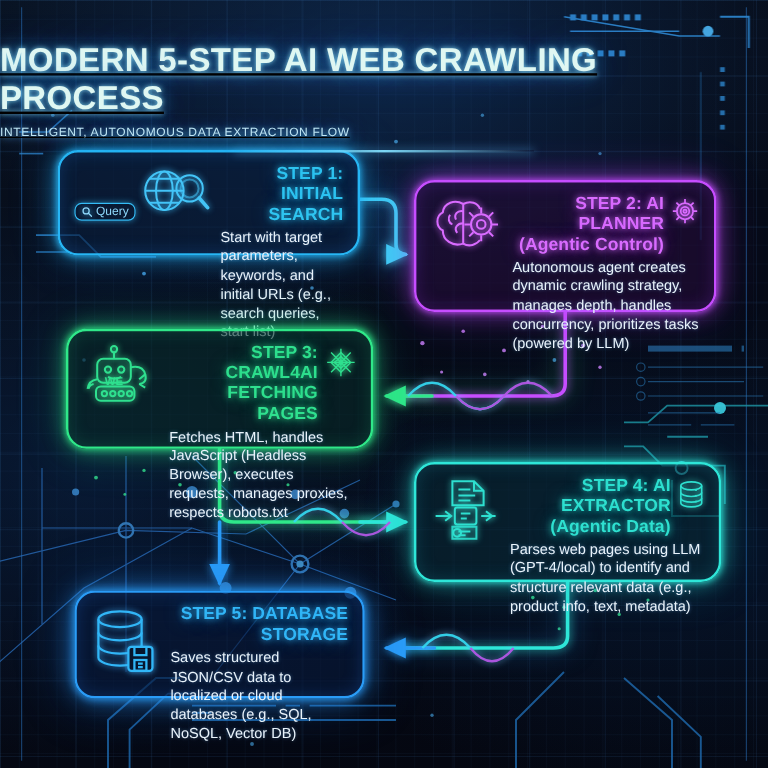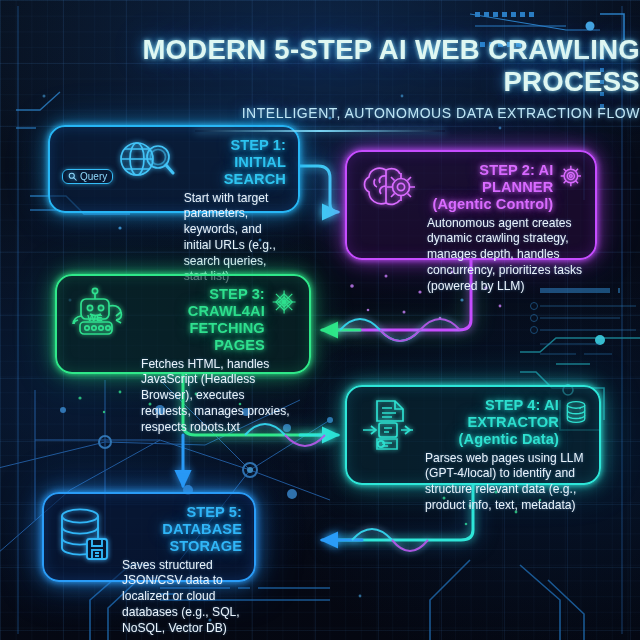--- a/index.html
+++ b/index.html
@@ -26,28 +26,28 @@
     background-size:63px 63px;
   }
   .grid2{
     background-image:
       linear-gradient(to right, rgba(70,140,215,.045) 1px, transparent 1px),
       linear-gradient(to bottom, rgba(70,140,215,.045) 1px, transparent 1px);
     background-size:15.7px 15.7px;
   }
 
   
-  .header{position:absolute;left:0;right:0;top:34px;text-align:right;z-index:6;}
+  .header{position:absolute;left:0;right:0;top:34px;text-align:left;z-index:6;text-decoration:underline;}
   .title{
     font-size:27.5px;font-weight:bold;letter-spacing:.3px;
     color:#dff7f2;
     text-shadow:0 0 4px rgba(150,235,255,.85),0 0 14px rgba(60,175,255,.65),0 0 30px rgba(30,120,230,.45);
   }
   .subtitle{
-    margin-top:7px;font-size:14px;letter-spacing:.55px;
+    margin-top:7px;font-size:10px;letter-spacing:.55px;
     color:#bfe6f5;
     text-shadow:0 0 5px rgba(110,205,255,.75),0 0 16px rgba(40,140,230,.5);
   }
   .uline{margin:9px auto 0;width:250px;height:1.5px;
     background:linear-gradient(to right,rgba(60,170,255,0),rgba(130,225,255,.95),rgba(60,170,255,0));
     box-shadow:0 0 8px rgba(90,200,255,.75);}
 
   
   .card{position:absolute;border-radius:17px;z-index:5;box-sizing:border-box;}
   .card .inner{position:absolute;inset:0;border-radius:17px;padding:10px 12px;box-sizing:border-box;
@@ -74,21 +74,21 @@
   .c4 .head{color:#2ee0d0;text-shadow:0 0 5px rgba(46,224,208,.9),0 0 14px rgba(40,190,200,.6);}
   .c5{border:2.4px solid #2a9cf7;background:rgba(8,26,60,.62);
     box-shadow:0 0 7px #2a9cf7,0 0 20px rgba(42,156,247,.6),0 0 46px rgba(30,120,235,.36),inset 0 0 14px rgba(25,100,200,.30);}
   .c5 .head{color:#31b6f7;text-shadow:0 0 5px rgba(49,182,247,.9),0 0 14px rgba(40,150,240,.6);}
 
   
   #card1{left:48px;  top:125px; width:252px;height:88px;}
   #card2{left:345px; top:150px; width:252px;height:110px;}
   #card3{left:55px;  top:274px; width:256px;height:100px;}
   #card4{left:345px; top:385px; width:256px;height:100px;}
-  #card5{left:42px;  top:492px; width:214px;height:90px;}
+  #card5{left:62px;  top:492px; width:242px;height:90px;}
 
   .qpill{border:1.6px solid #35bdf7;border-radius:6px;padding:1px 5px;
     display:inline-flex;align-items:center;gap:3px;font-size:10px;color:#8fd8fb;
     box-shadow:0 0 5px rgba(53,189,247,.6);margin-bottom:2px;}
 
   .glow-c{filter:drop-shadow(0 0 2.5px rgba(60,190,250,.95));}
   .glow-m{filter:drop-shadow(0 0 2.5px rgba(210,100,255,.95));}
   .glow-g{filter:drop-shadow(0 0 2.5px rgba(60,235,150,.95));}
   .glow-t{filter:drop-shadow(0 0 2.5px rgba(60,230,215,.95));}
   .glow-b{filter:drop-shadow(0 0 2.5px rgba(60,175,250,.95));}

